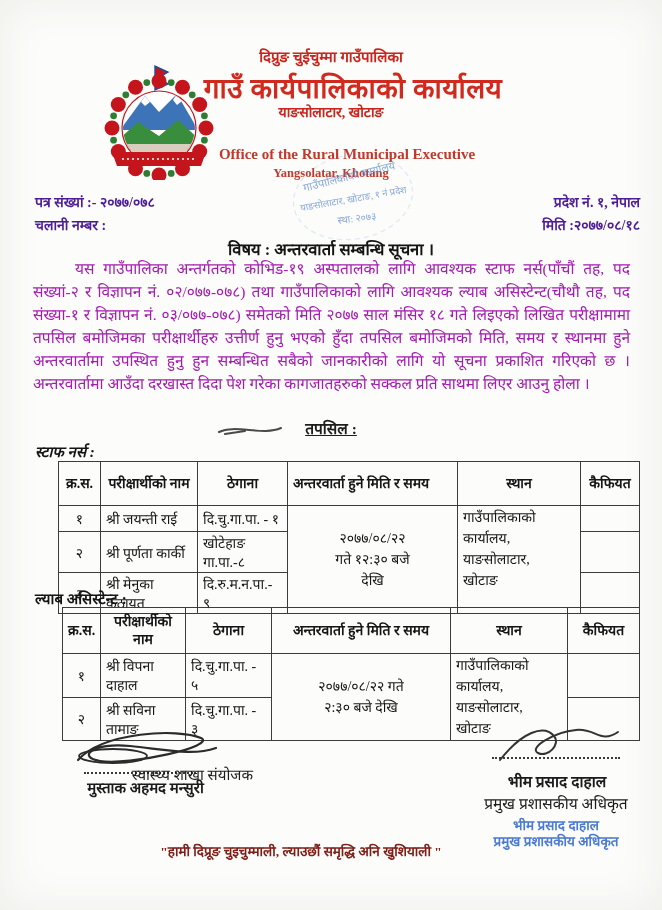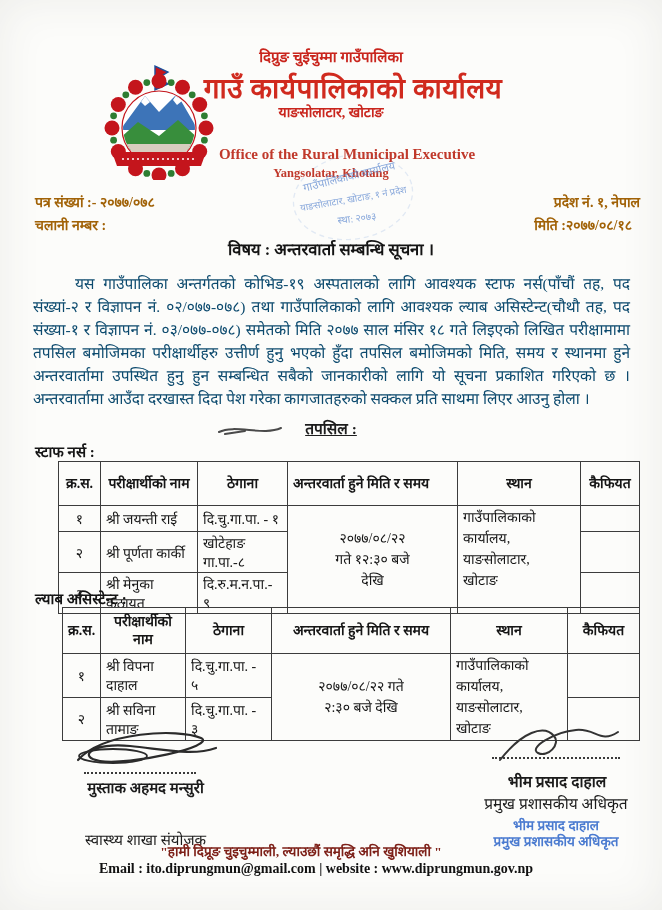--- a/index.html
+++ b/index.html
@@ -8,24 +8,24 @@
         box-shadow:inset 0 0 45px rgba(60,60,55,.08);}
   .abs{position:absolute;}
   .ctr{left:0;right:0;text-align:center;}
   .red{color:#c9251d;}
   .hdr-np-small{top:46px;font-size:15px;font-weight:bold;}
   .hdr-title{top:68px;font-size:28px;font-weight:bold;color:#d02a1e;letter-spacing:.5px;padding-left:44px;}
   .hdr-addr-np{top:102px;font-size:14px;font-weight:bold;}
   .hdr-muni-en{top:121px;font-size:20px;font-weight:bold;color:#c0392b;}
   .hdr-office-en{top:146px;font-size:15px;font-weight:bold;color:#c0392b;padding-left:32px;}
   .hdr-addr-en{top:166px;font-size:12.5px;font-weight:bold;color:#c0392b;}
-  .meta{font-size:14px;font-weight:bold;color:#a16207;}
+  .meta{font-size:14px;font-weight:bold;color:#4c1d95;}
   .subject{top:237px;font-size:16.5px;font-weight:bold;color:#141414;}
-  .body-para{left:33px;width:597px;top:272px;font-size:15.5px;line-height:23px;
-             text-align:justify;text-indent:42px;color:#0c4a6e;}
+  .body-para{left:33px;width:597px;top:257px;font-size:15.5px;line-height:23px;
+             text-align:justify;text-indent:42px;color:#a21caf;}
   .tapasil{top:417px;font-size:15.5px;font-weight:bold;text-decoration:underline;}
   .sec-label{left:35px;font-size:15px;font-weight:bold;color:#151515;}
   table.doc{border-collapse:collapse;table-layout:fixed;font-size:14px;color:#161616;}
   table.doc td,table.doc th{border:1px solid #3c3c3c;padding:1px 5px;overflow:hidden;}
   table.doc th{font-weight:bold;text-align:center;line-height:18px;}
   td.c{text-align:center;}
   td.pre{white-space:pre-line;line-height:21px;}
   td.topv{vertical-align:top;padding-top:3px;margin-left:43px;}
   .dotline{border-bottom:2px dotted #3a3a3a;height:1px;}
   .sig-name{font-size:15px;font-weight:bold;text-align:center;color:#1b1b1b;}
@@ -100,33 +100,33 @@
       <ellipse cx="70" cy="49" rx="60" ry="42" fill="none" stroke="#8fb0e0" stroke-width="1.3" opacity=".35" stroke-dasharray="5,4"></ellipse>
       <text x="70" y="32" text-anchor="middle" font-size="11" fill="#5b87cf" transform="rotate(-4 70 32)">गाउँपालिकाको कार्यालय</text>
       <text x="70" y="54" text-anchor="middle" font-size="9.5" fill="#5b87cf">याङसोलाटार, खोटाङ, १ नं प्रदेश</text>
       <text x="70" y="74" text-anchor="middle" font-size="10" fill="#5b87cf" transform="rotate(3 70 74)">स्था: २०७३</text>
     </g>
   </svg>
 
   <div class="abs meta" style="left:35px;top:192px;">पत्र संख्यां :- २०७७/०७८</div>
   <div class="abs meta" style="left:35px;top:215px;">चलानी नम्बर  :</div>
   <div class="abs meta" style="right:22px;top:192px;text-align:right;">प्रदेश नं. १, नेपाल</div>
-  <div class="abs meta" style="right:30px;top:215px;text-align:right;">मिति :२०७७/०८/१८</div>
+  <div class="abs meta" style="right:22px;top:215px;text-align:right;">मिति :२०७७/०८/१८</div>
 
   <div class="abs ctr subject">विषय : अन्तरवार्ता सम्बन्धि सूचना ।</div>
 
   <div class="abs body-para">यस गाउँपालिका अन्तर्गतको कोभिड-१९ अस्पतालको लागि आवश्यक स्टाफ नर्स(पाँचौं तह, पद संख्यां-२ र विज्ञापन नं. ०२/०७७-०७८) तथा गाउँपालिकाको लागि आवश्यक ल्याब असिस्टेन्ट(चौथौ तह, पद संख्या-१ र विज्ञापन नं. ०३/०७७-०७८) समेतको मिति २०७७ साल मंसिर १८ गते लिइएको लिखित परीक्षामामा तपसिल बमोजिमका परीक्षार्थीहरु उत्तीर्ण हुनु भएको हुँदा तपसिल बमोजिमको मिति, समय र स्थानमा हुने अन्तरवार्तामा उपस्थित हुनु हुन सम्बन्धित सबैको जानकारीको लागि यो सूचना प्रकाशित गरिएको छ । अन्तरवार्तामा आउँदा दरखास्त दिदा पेश गरेका कागजातहरुको सक्कल प्रति साथमा लिएर आउनु होला ।</div>
 
   <svg class="abs" style="left:215px;top:422px;" width="70" height="16" viewBox="0 0 70 16">
     <path d="M4,10 C20,2 48,14 66,6 M10,12 L30,9" stroke="#4a4a4a" stroke-width="2" fill="none" stroke-linecap="round"></path>
   </svg>
 
   <div class="abs ctr tapasil">तपसिल :</div>
 
-  <div class="abs sec-label" style="top:441px;">स्टाफ नर्स :</div>
+  <div class="abs sec-label" style="top:441px;font-style:italic;">स्टाफ नर्स :</div>
 
   <table class="doc abs" style="left:58px;top:461px;width:581px;">
     <colgroup>
       <col style="width:42px">
         <col style="width:97px">
         <col style="width:90px">
       <col style="width:170px">
         <col style="width:123px">
         <col style="width:59px">
     </colgroup>
@@ -205,27 +205,26 @@
     </tr>
   </tbody>
     </table>
 
   <svg class="abs" style="left:68px;top:728px;" width="155" height="45" viewBox="0 0 155 45">
     <path d="M10,32 C35,4 110,0 133,10 C150,18 60,38 32,33 C8,29 25,14 62,18 C100,22 125,28 148,20" stroke="#2b2b2b" stroke-width="2.2" fill="none" stroke-linecap="round"></path>
     <ellipse cx="45" cy="28" rx="34" ry="7" fill="none" stroke="#2b2b2b" stroke-width="1.8"></ellipse>
   </svg>
   <div class="abs dotline" style="left:84px;top:771px;width:112px;"></div>
   <div class="abs sig-name" style="left:38px;top:777px;width:215px;">मुस्ताक अहमद मन्सुरी</div>
-  <div class="abs sig-title" style="left:38px;top:829px;width:215px;">स्वास्थ्य शाखा संयोजक</div>
+  <div class="abs sig-title" style="left:38px;top:764px;width:215px;text-align:right;">स्वास्थ्य शाखा संयोजक</div>
 
   <svg class="abs" style="left:494px;top:722px;" width="130" height="45" viewBox="0 0 130 45">
     <path d="M6,38 C28,10 50,2 60,14 C67,22 54,36 44,31 C34,26 60,10 82,8 C102,6 106,22 124,10" stroke="#333333" stroke-width="2" fill="none" stroke-linecap="round"></path>
   </svg>
   <div class="abs dotline" style="left:492px;top:756px;width:128px;"></div>
   <div class="abs sig-name" style="left:462px;top:770px;width:190px;font-size:15.5px;">भीम प्रसाद दाहाल</div>
   <div class="abs sig-title" style="left:450px;top:792px;width:212px;font-size:15.5px;">प्रमुख प्रशासकीय अधिकृत</div>
   <div class="abs stamp-name" style="left:450px;top:816px;width:212px;">भीम प्रसाद दाहाल</div>
   <div class="abs stamp-name" style="left:450px;top:832px;width:212px;">प्रमुख प्रशासकीय अधिकृत</div>
 
   <div class="abs slogan">"हामी दिप्रूङ चुइचुम्माली, ल्याउछौं समृद्धि अनि खुशियाली "</div>
-  <div class="abs contact">Email : ito.diprungmun@gmail.com |  website : www.diprungmun.gov.np</div>
 
 </div>
 
 </body></html>

